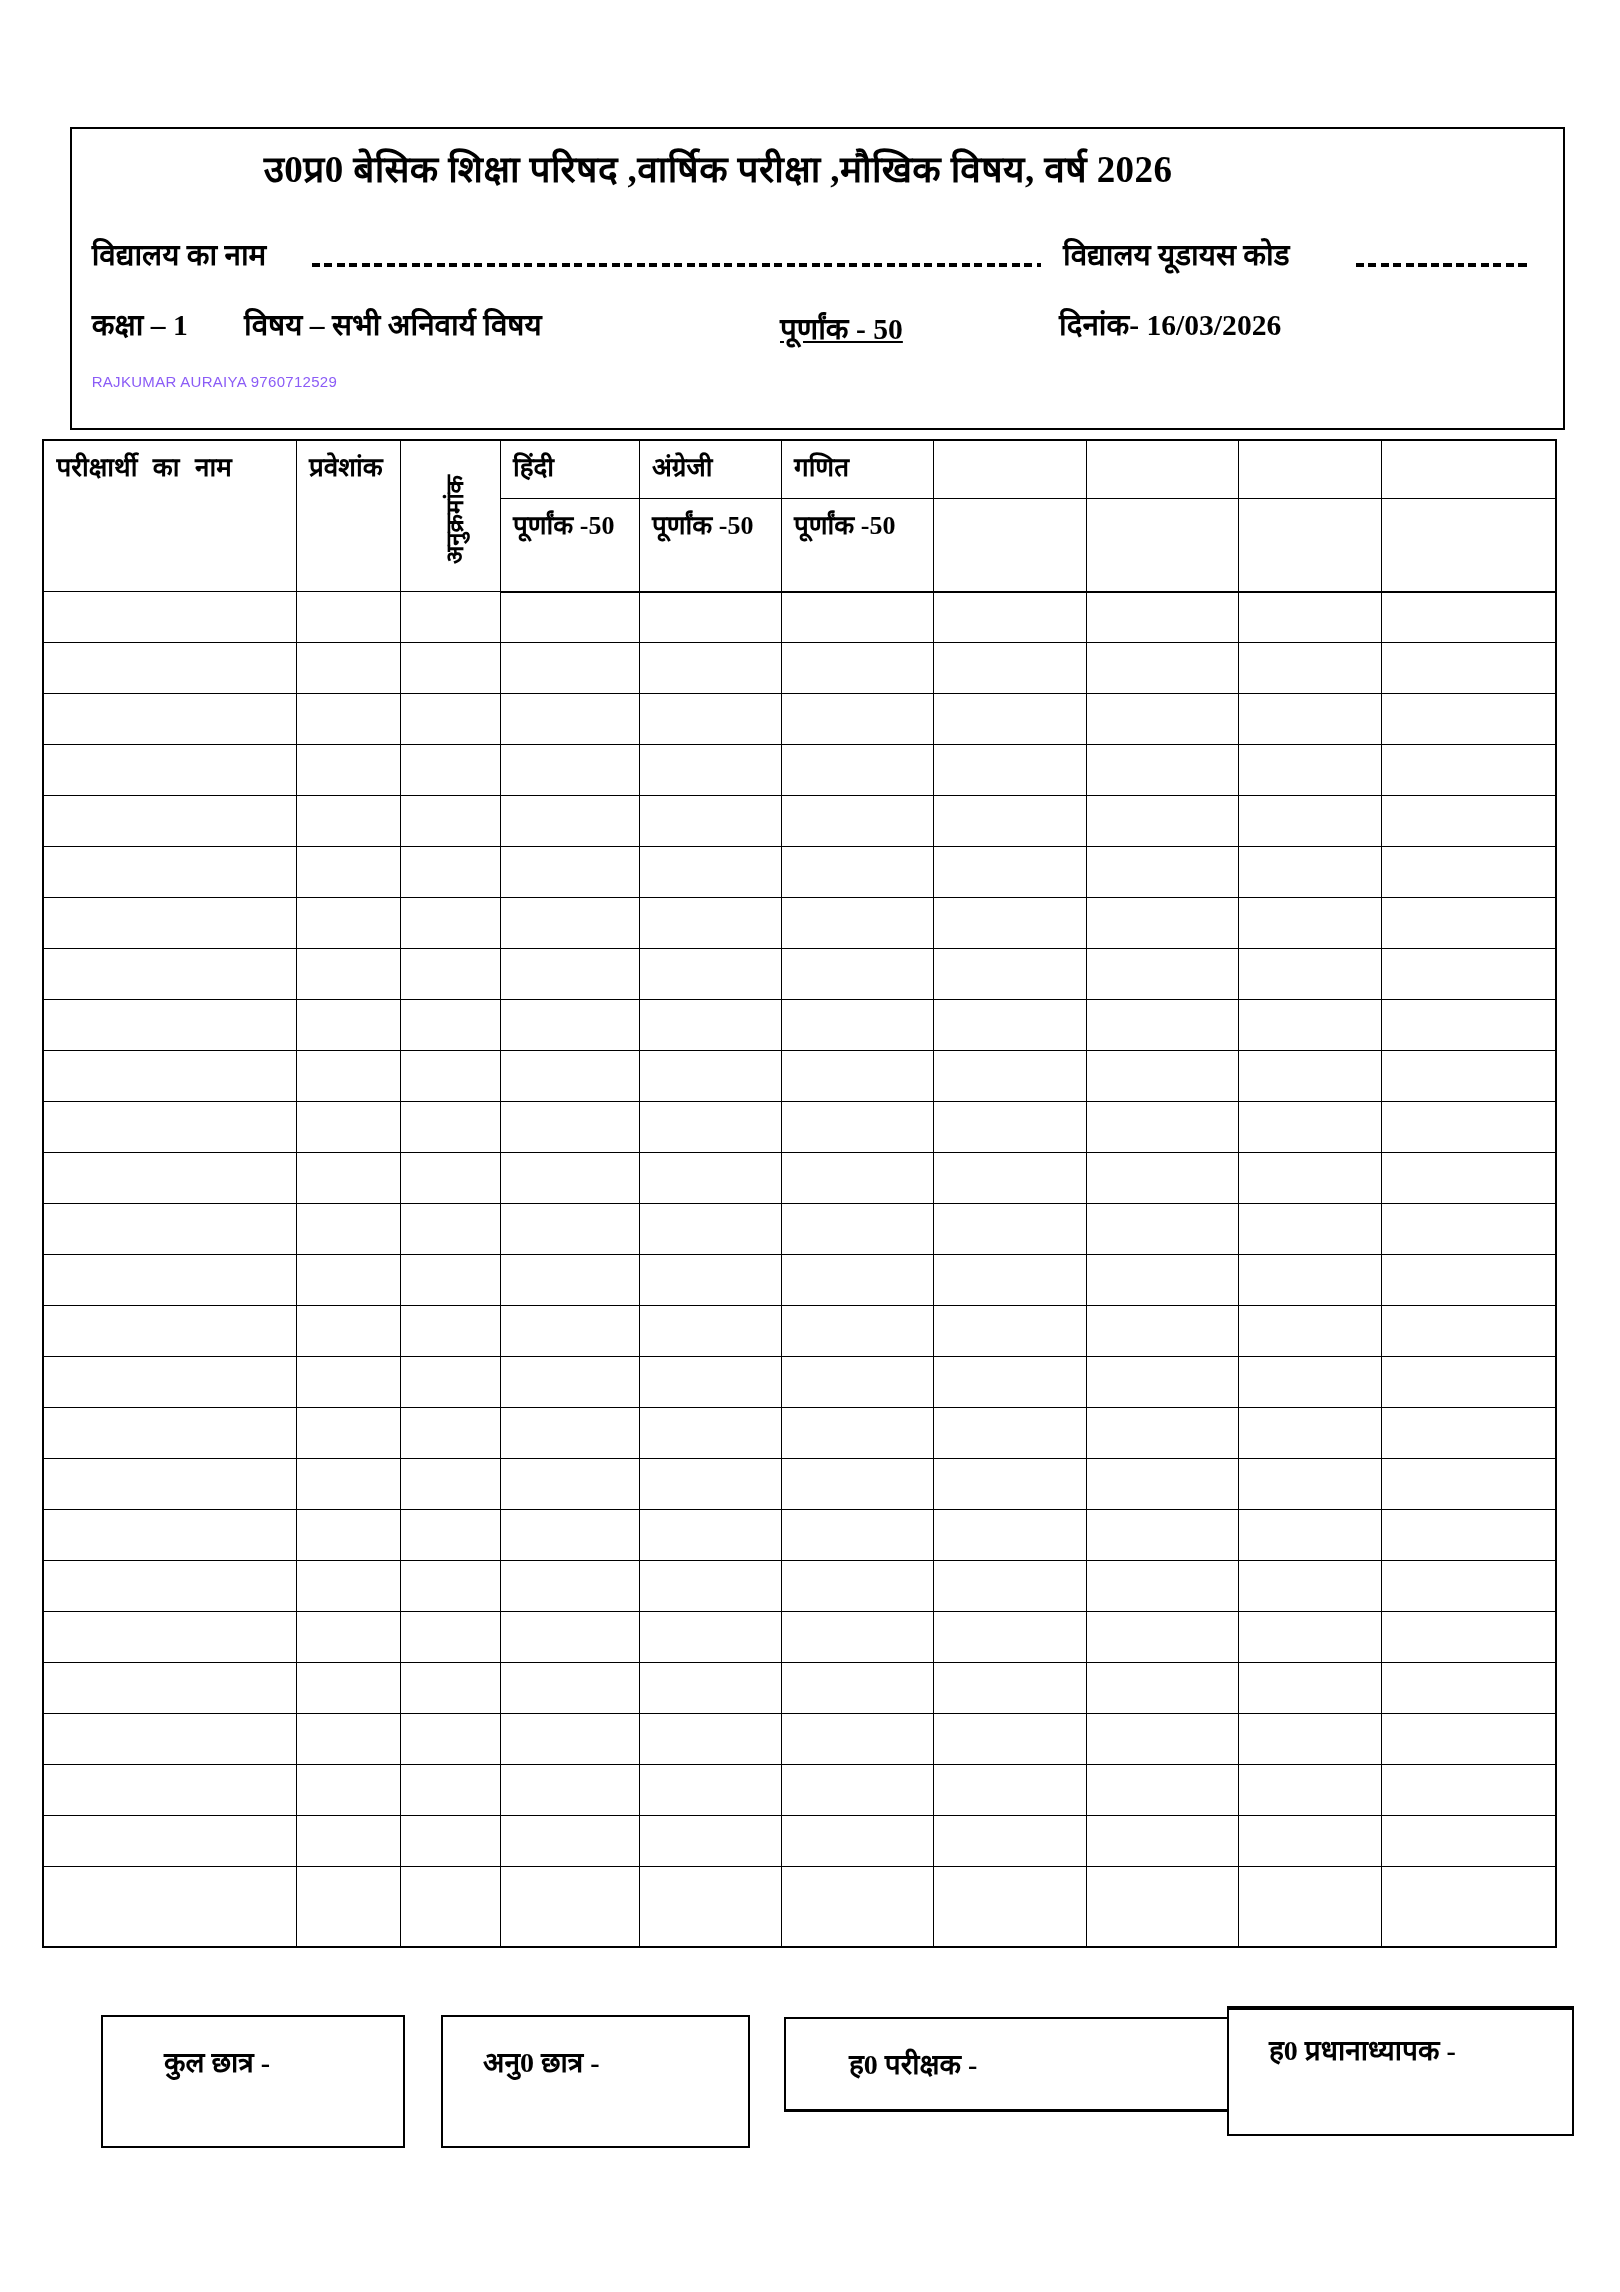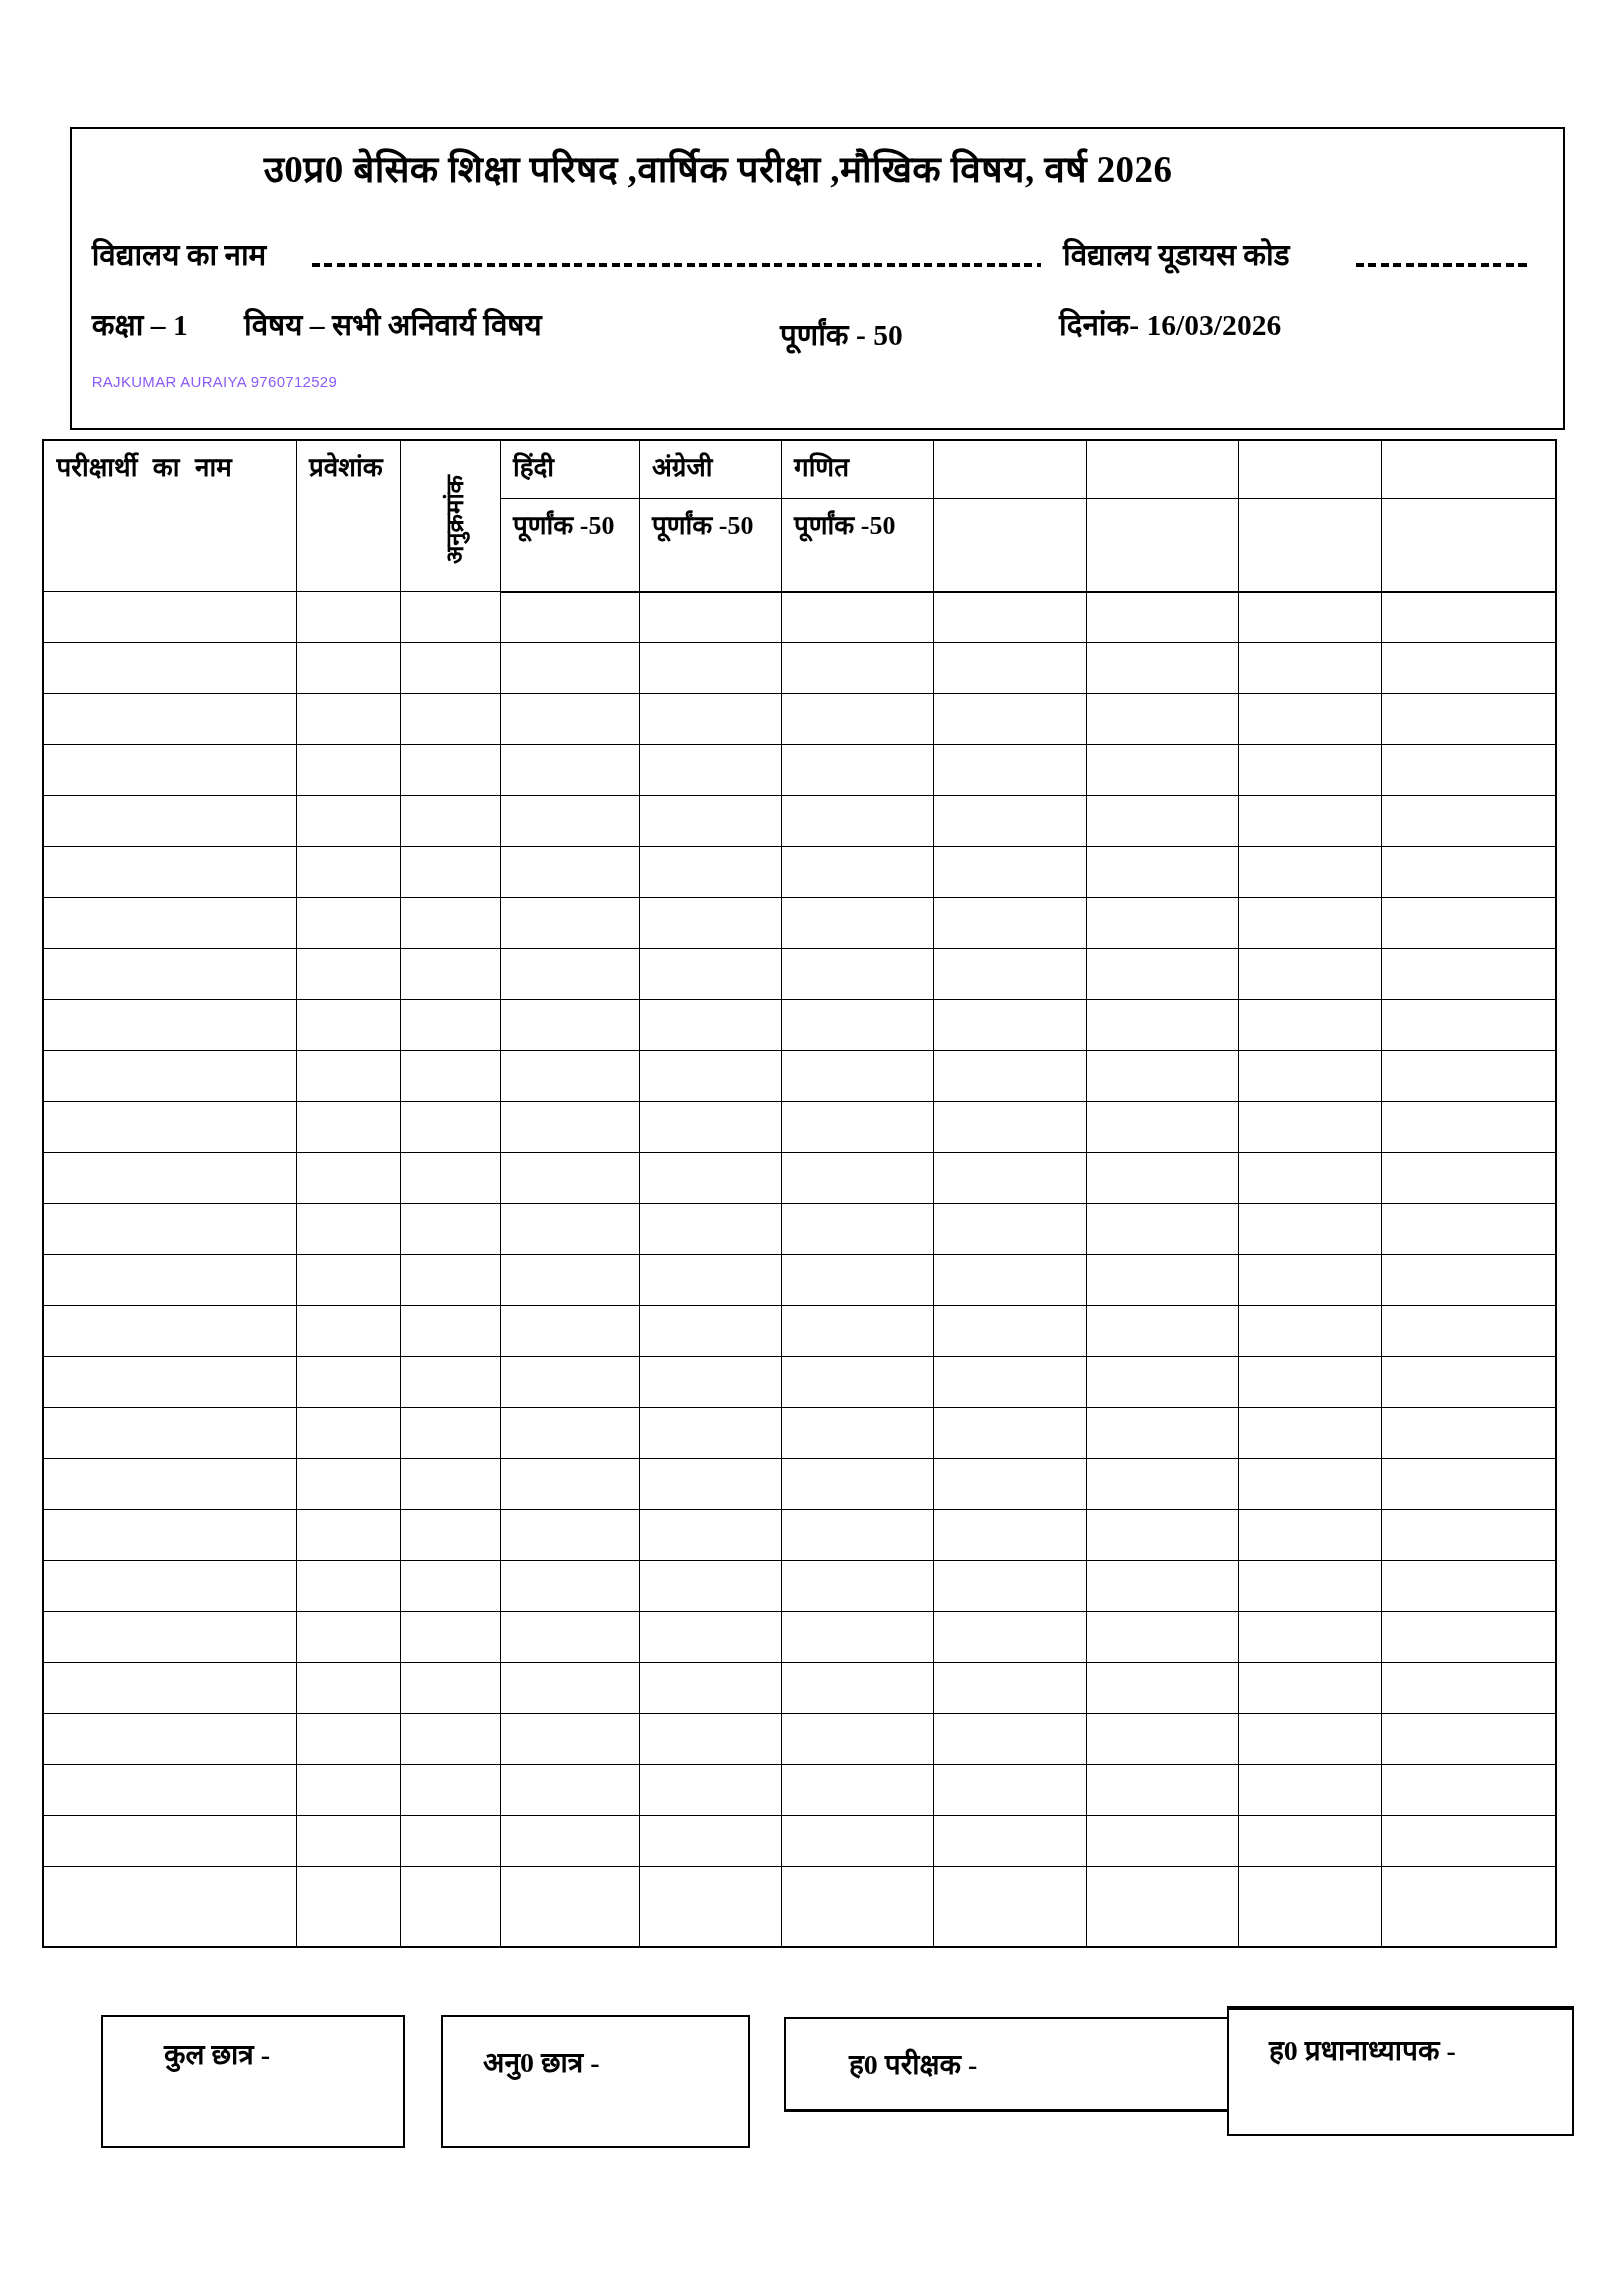--- a/index.html
+++ b/index.html
@@ -100,41 +100,41 @@
   
   .f-box {
     position: absolute;
     border: 2.7px solid #000;
     background: #fff;
     font-size: 28px;
     font-weight: 700;
     white-space: nowrap;
   }
   .f-box span { display: inline-block; }
-  .box-total    { left: 101px;  top: 2015px; width: 304px; height: 133px; padding: 17px 0 0 61px; }
+  .box-total    { left: 101px;  top: 2015px; width: 304px; height: 133px; padding: 25px 0 0 61px; }
   .box-present  { left: 441px;  top: 2015px; width: 309px; height: 133px; padding: 25px 0 0 40px; }
   .box-examiner { left: 784px;  top: 2017px; width: 446px; height: 95px; padding: 25px 0 0 63px; border-bottom-width: 3.6px; }
   .box-head     { left: 1227px; top: 2006px; width: 347px; height: 130px; padding: 19.7px 0 0 40px; border-top-width: 4.5px; z-index: 2; }
 </style>
 </head>
 <body>
 
 <div class="page">
 
   <div class="header-box">
     <div class="title">उ0प्र0 बेसिक शिक्षा परिषद ,वार्षिक परीक्षा ,मौखिक विषय, वर्ष 2026</div>
 
     <span class="h-label" style="left:19.7px; top:104px;">विद्यालय का नाम</span>
     <div class="dash-line" style="left:240px; top:134px; width:729px;"></div>
     <span class="h-label" style="left:991px; top:104px;">विद्यालय यूडायस कोड</span>
     <div class="dash-line" style="left:1284px; top:134px; width:174px;"></div>
 
     <span class="h-label" style="left:19.7px; top:174px;">कक्षा – 1</span>
     <span class="h-label" style="left:172px; top:174px;">विषय –  सभी अनिवार्य विषय</span>
-    <span class="h-label" style="left:708px; top:184px;">पूर्णांक -  50</span>
+    <span class="h-label" style="left:708px; top:178px;text-decoration:underline;">पूर्णांक -  50</span>
     <span class="h-label" style="left:987px; top:174px;">दिनांक- 16/03/2026</span>
 
     <div class="credit">RAJKUMAR AURAIYA 9760712529</div>
   </div>
 
   <table class="marks">
     <colgroup>
       <col style="width:253px">
         <col style="width:104px">
         <col style="width:100px">

